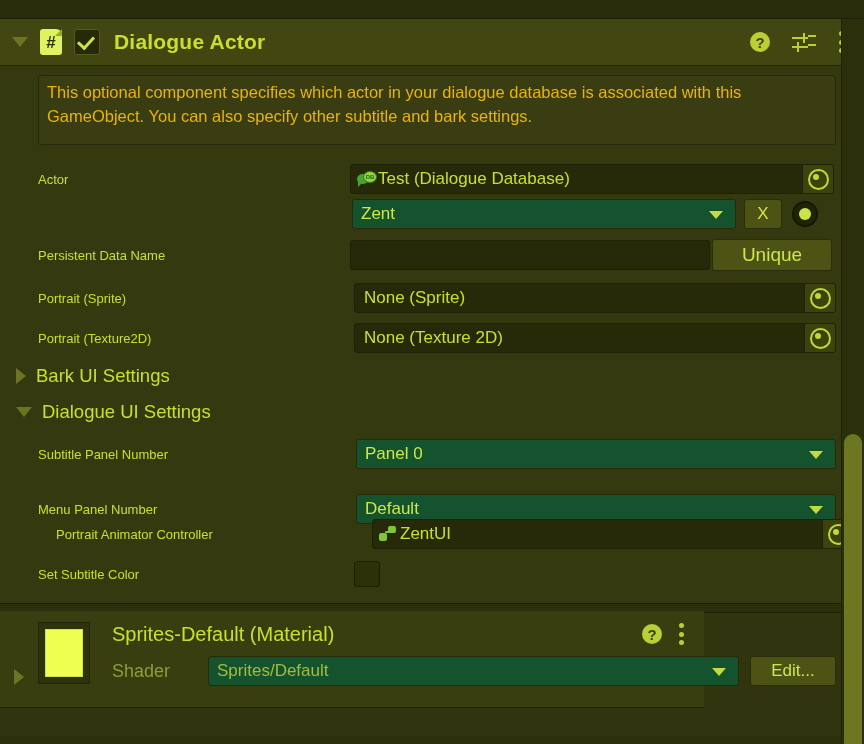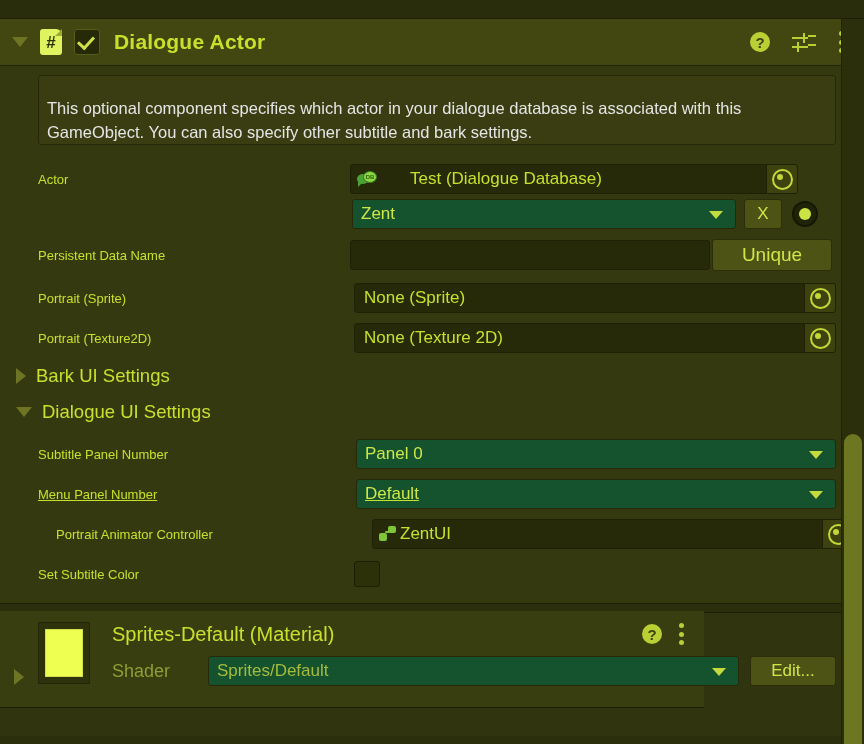--- a/index.html
+++ b/index.html
@@ -161,24 +161,24 @@
 
   .helpbox {
     position: absolute;
     left: 38px; top: 9px;
     width: 798px;
     height: 70px;
     box-sizing: border-box;
     background: #393d11;
     border: 1px solid #252909;
     border-radius: 3px;
-    padding: 20px 10px 0 8px;
+    padding: 4px 10px 0 8px;
     font-size: 16.5px;
     line-height: 24px;
-    color: #e5e5e5;
+    color: #eab308;
   }
 
   .row {
     position: absolute;
     left: 0;
     width: 864px;
     display: flex;
     align-items: center;
   }
   .rlabel {
@@ -494,21 +494,21 @@
       </div>
     </div>
   </div>
 
   <div class="comp-body">
 
     <div class="helpbox">This optional component specifies which actor in your dialogue database is associated with this GameObject. You can also specify other subtitle and bark settings.</div>
 
     <div class="row" style="top:98px; height:30px;">
       <div class="rlabel" style="margin-left:38px; width:312px;">Actor</div>
-      <div class="objfield" style="width:448px;gap:32px;">
+      <div class="objfield" style="width:484px;">
         <span class="bubble-icon">
           <span class="b1"></span>
             <span class="b2">DB</span>
         </span>
         <span>Test (Dialogue Database)</span>
         <span class="target">
           <span class="target-glyph"></span>
         </span>
       </div>
     </div>
@@ -561,21 +561,21 @@
     </div>
 
     <div class="row" style="top:373px; height:30px;">
       <div class="rlabel" style="margin-left:38px; width:318px;">Subtitle Panel Number</div>
       <div class="popup" style="width:480px;">
         <span>Panel 0</span>
         <span class="caret"></span>
       </div>
     </div>
 
-    <div class="row" style="top:413px; height:30px;text-decoration:underline;">
+    <div class="row" style="top:428px; height:30px;">
       <div class="rlabel" style="margin-left:38px; width:318px;">Menu Panel Number</div>
       <div class="popup" style="width:480px;">
         <span>Default</span>
         <span class="caret"></span>
       </div>
     </div>
 
     <div class="row" style="top:453px; height:30px;padding-left:18px;">
       <div class="rlabel" style="margin-left:38px; width:316px;">Portrait Animator Controller</div>
       <div class="objfield" style="width:482px;">

